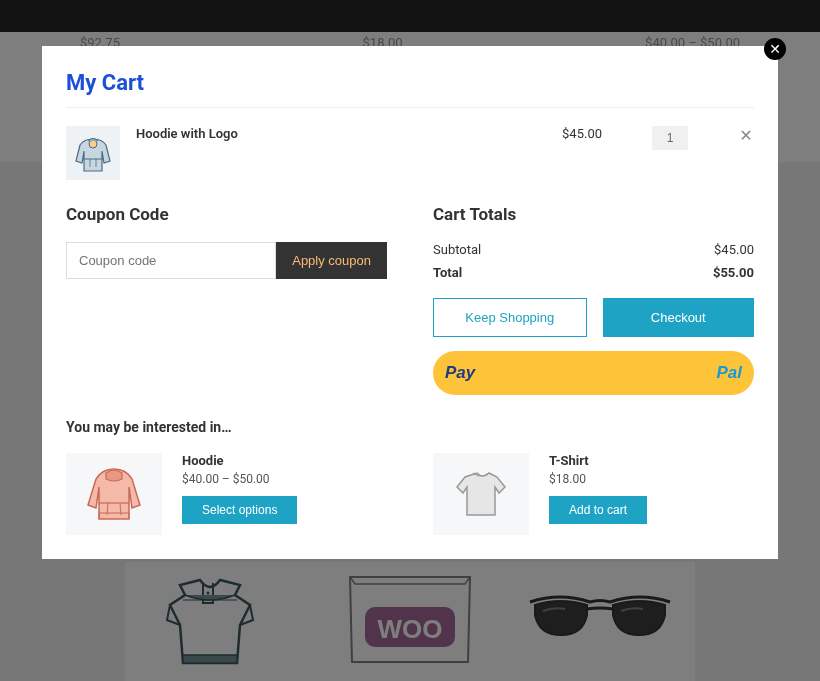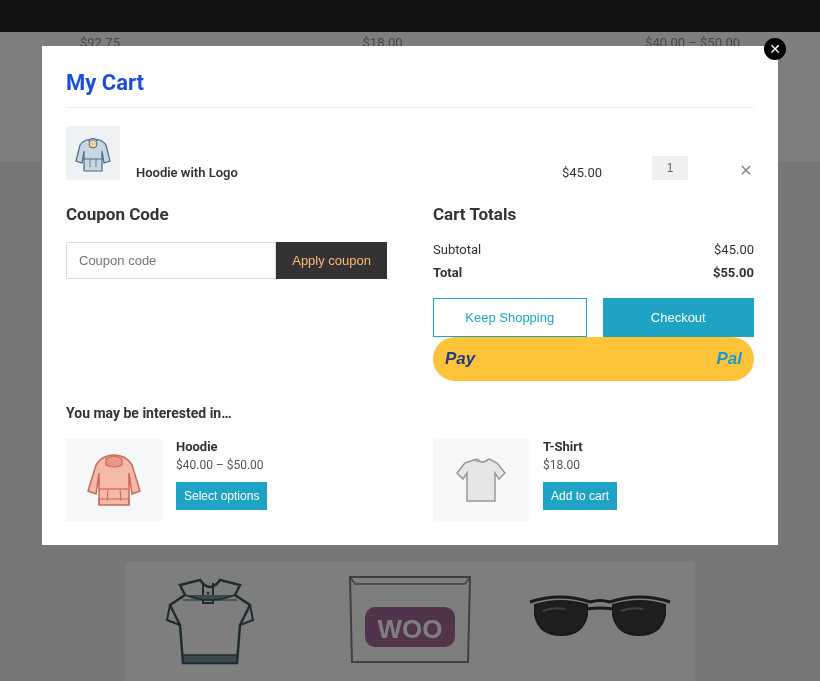--- a/index.html
+++ b/index.html
@@ -87,21 +87,21 @@
       color: #1d4ed8;
       margin-bottom: 12px;
     }
     .divider {
       height: 1px;
       background: #eee;
       margin-bottom: 18px;
     }
     .cart-item {
       display: flex;
-      align-items: flex-end;
+      align-items: flex-start;
       margin-bottom: 24px;
     }
     .item-thumb {
       width: 54px;
       height: 54px;
       background: #eef2f5;
       display: flex;
       align-items: center;
       justify-content: center;
       margin-right: 16px;
@@ -171,21 +171,21 @@
       color: #333;
       margin-bottom: 8px;
     }
     .totals-row.total {
       font-weight: 700;
     }
     .actions-row {
       display: flex;
       gap: 16px;
       margin-top: 18px;
-      margin-bottom: 0;
+      margin-bottom: 14px;
     }
     .btn-keep {
       flex: 1;
       border: 1px solid #1fa3c4;
       background: #fff;
       color: #1fa3c4;
       padding: 11px;
       font-size: 13px;
       cursor: pointer;
     }
@@ -219,21 +219,21 @@
       font-weight: 700;
       color: #333;
       margin-bottom: 18px;
     }
     .upsell-row {
       display: flex;
       gap: 46px;
     }
     .upsell-item {
       display: flex;
-      gap: 14px;
+      gap: 20px;
       flex: 1;
     }
     .upsell-thumb {
       width: 96px;
       height: 82px;
       background: #f6f7f9;
       display: flex;
       align-items: center;
       justify-content: center;
     }
@@ -246,21 +246,21 @@
     }
     .upsell-price {
       font-size: 12px;
       color: #555;
       margin-bottom: 10px;
     }
     .upsell-btn {
       background: #1fa3c4;
       color: #fff;
       border: none;
-      padding: 7px 8px;
+      padding: 7px 20px;
       font-size: 12px;
       cursor: pointer;
       width: fit-content;
     }
   </style>
 </head>
 <body>
 
 <div class="bg-header"></div>
 <div class="bg-content">

